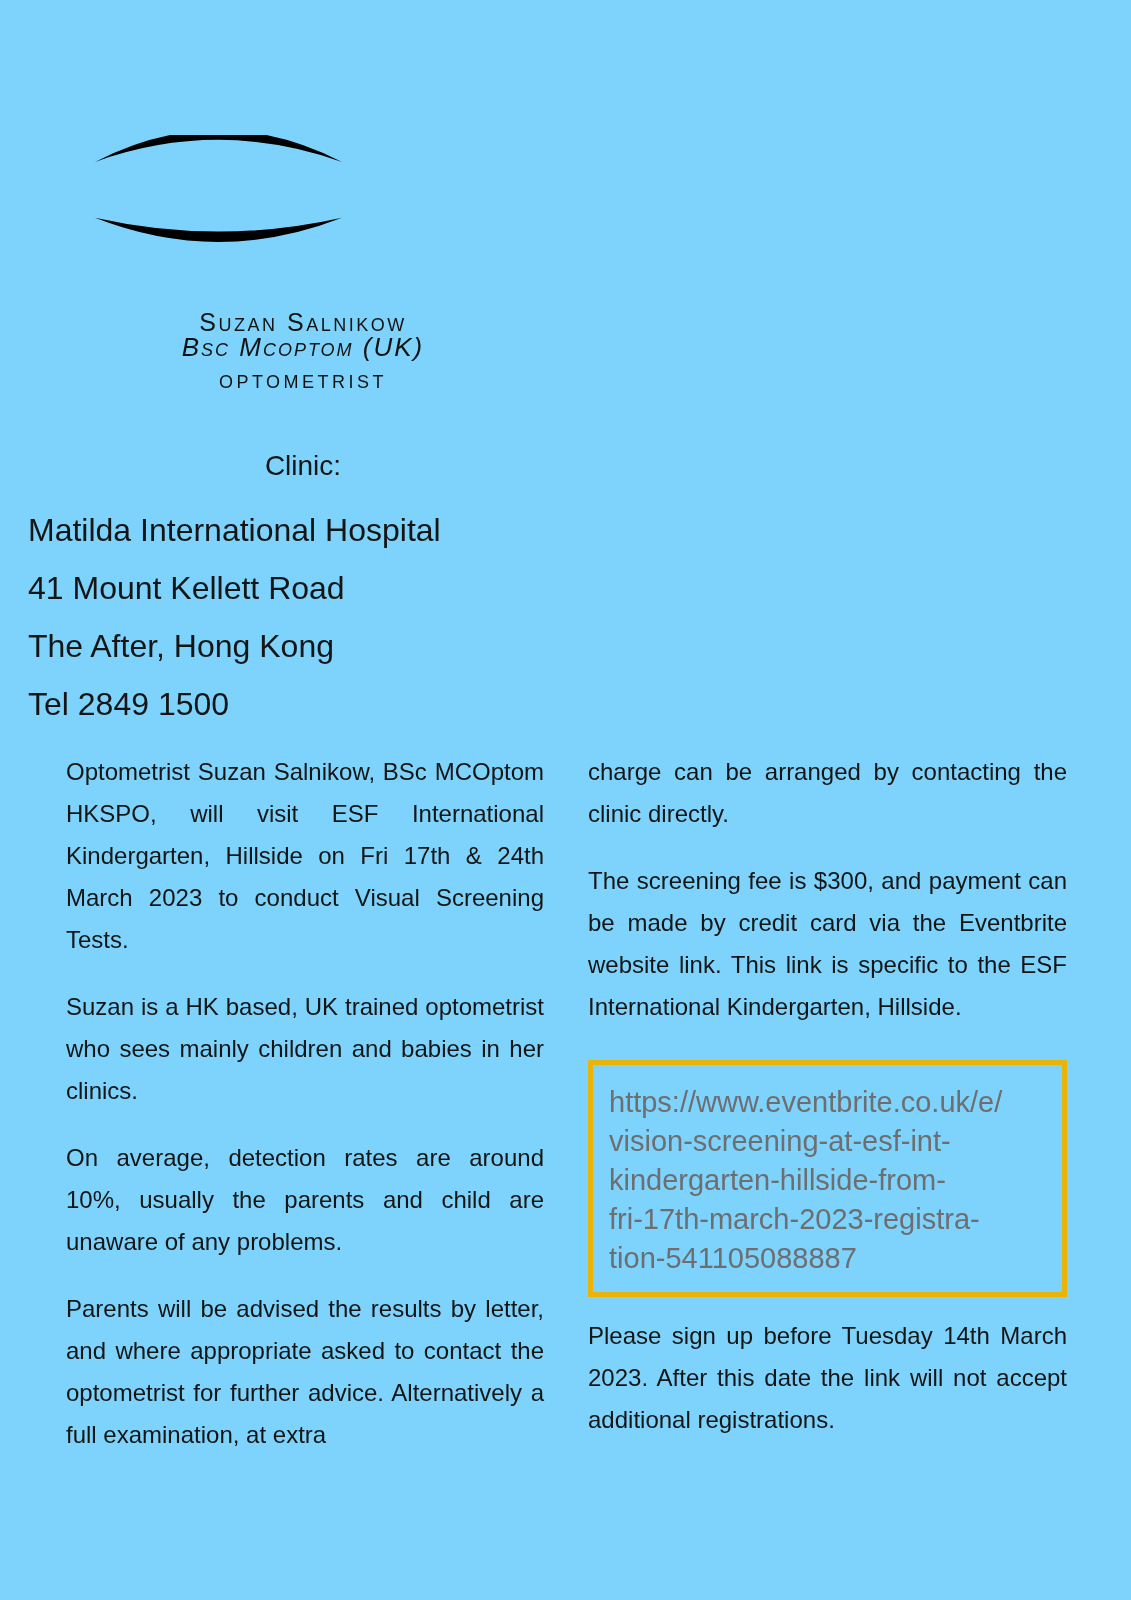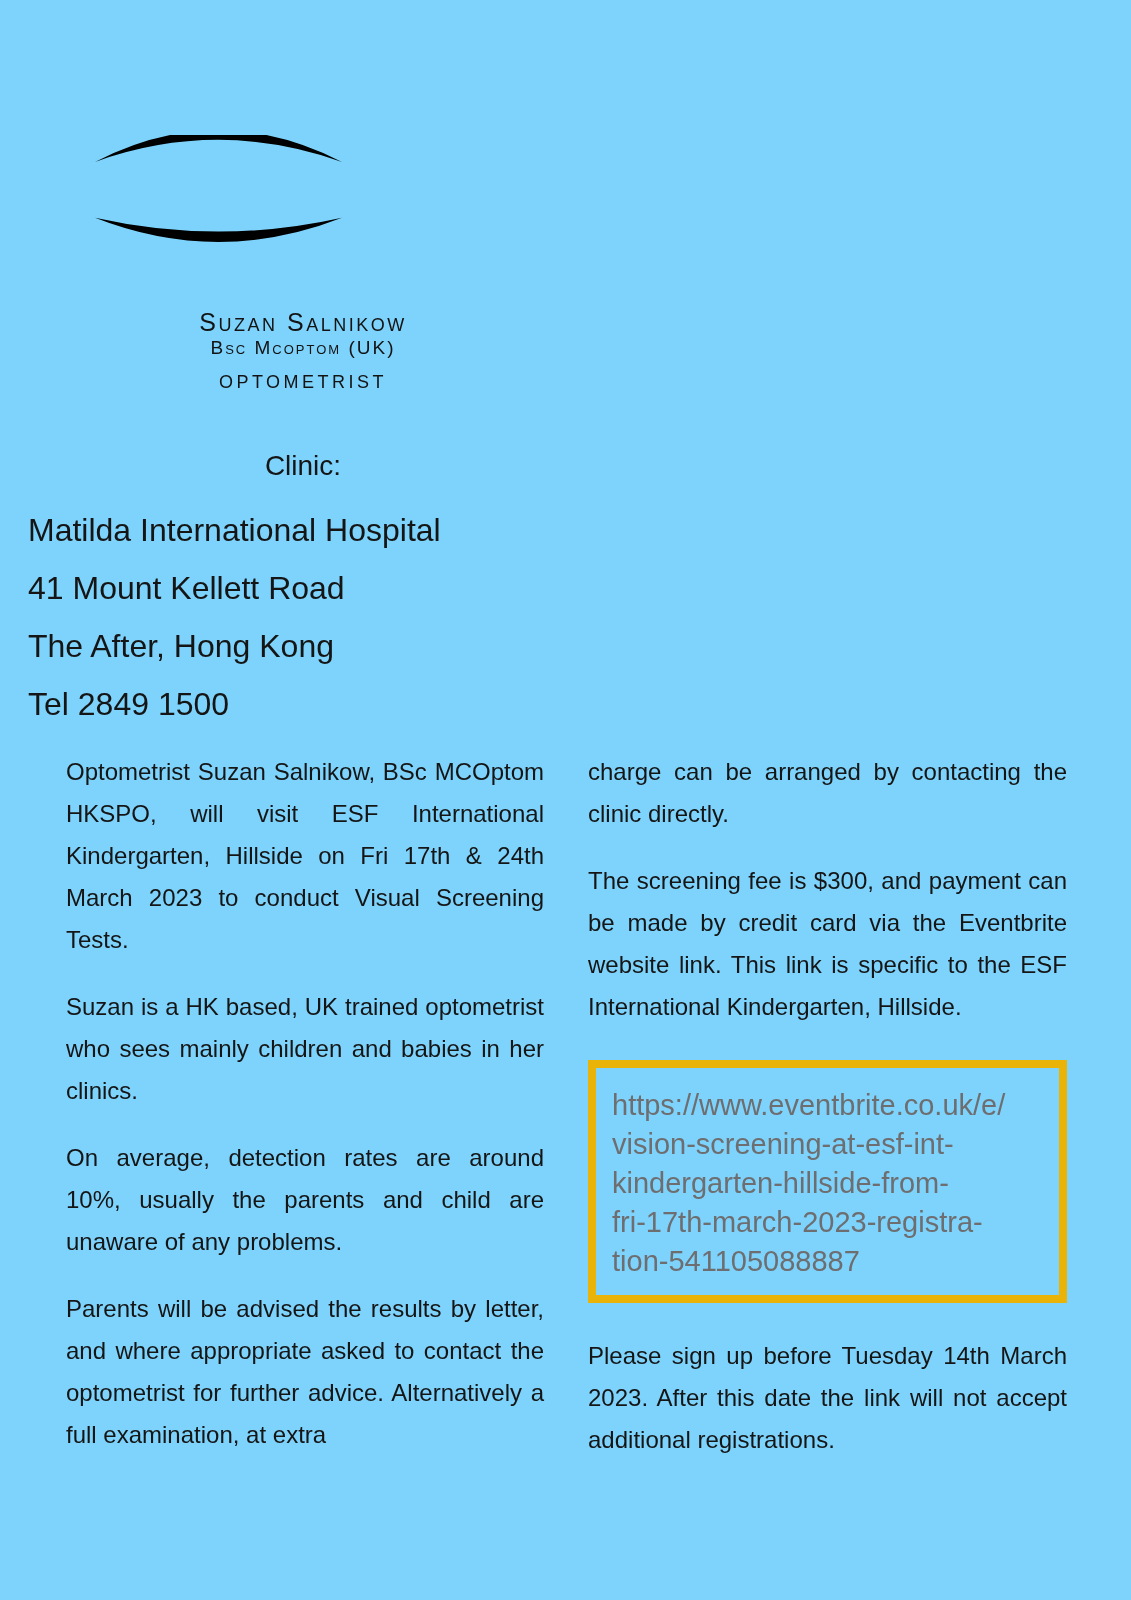--- a/index.html
+++ b/index.html
@@ -27,25 +27,26 @@
   .logo-name {
     top: 309px;
     font-size: 25px;
     line-height: 27px;
     font-variant: small-caps;
     letter-spacing: 2.5px;
     white-space: nowrap;
   }
   .logo-credentials {
     top: 337px;
-    font-size: 19px;
+    font-size: 26px;
     line-height: 21px;
     font-variant: small-caps;
     letter-spacing: 2px;
     white-space: nowrap;
+    font-style: italic;
   }
   .logo-title {
     top: 372px;
     font-size: 18px;
     line-height: 20px;
     text-transform: uppercase;
     letter-spacing: 3.5px;
     white-space: nowrap;
   }
 
@@ -77,23 +78,23 @@
   .col-left  { left: 66px;  width: 478px; }
   .col-right { left: 588px; width: 479px; }
   .col p {
     margin: 0 0 25px 0;
     text-align: justify;
   }
   .col-right p.pre-box-last { margin-bottom: 32px; }
 
   
   .link-box {
-    border: 8px solid #eab308;
+    border: 5px solid #eab308;
     padding: 18px 14px 14px 16px;
-    margin: 0 0 32px 0;
+    margin: 0 0 18px 0;
     box-sizing: border-box;
     width: 100%;
   }
   .link-line {
     font-size: 29px;
     line-height: 39px;
     color: #6e6e70;
     white-space: nowrap;
   }
   .signup p { margin-bottom: 0; }

